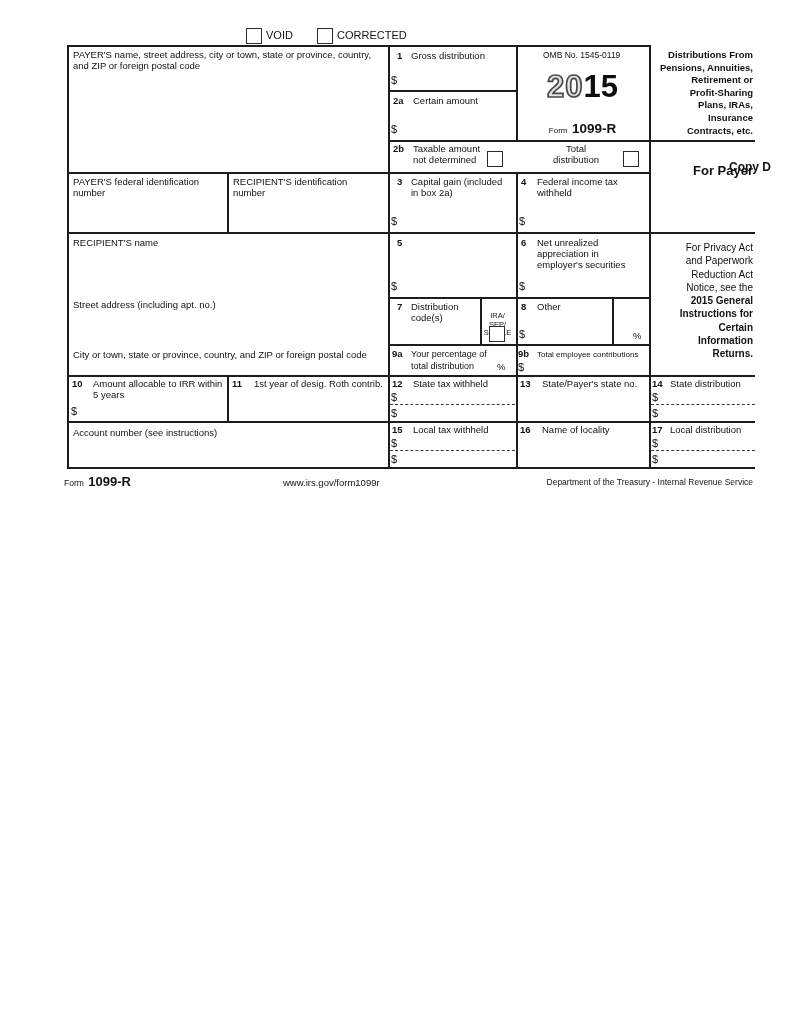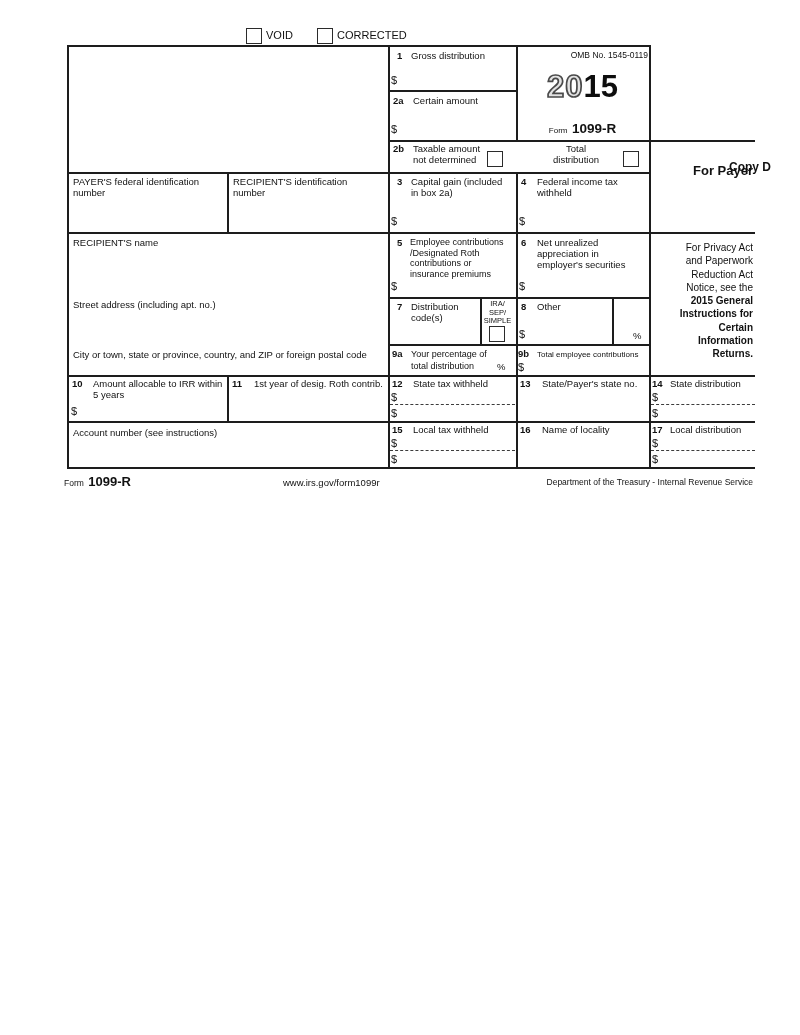--- a/index.html
+++ b/index.html
@@ -15,21 +15,21 @@
   .sm{font-size:8px;line-height:9px;}
   .xs{font-size:7.5px;line-height:8.5px;}
   .nowrap{white-space:nowrap;}
   .ctr{text-align:center;}
   .rt{text-align:right;}
   .b{font-weight:bold;}
   .blk span{display:block;}
   .cbx-lbl{position:absolute;font-size:11px;line-height:14px;}
   .title-blk{position:absolute;font-weight:bold;font-size:9.5px;line-height:12.6px;text-align:right;}
   .privacy-blk{position:absolute;font-size:10px;line-height:13.3px;text-align:right;}
-  .omb{position:absolute;font-size:8.5px;text-align:right;}
+  .omb{position:absolute;font-size:8.5px;text-align:left;padding-left:26px;}
   .year{position:absolute;text-align:center;font-size:31px;line-height:31px;font-weight:bold;}
   .year-outline{color:#e3e3e3;-webkit-text-stroke:1.7px #4a4a4a;letter-spacing:1px;}
   .year-bold{color:#0d0d0d;}
   .formline{position:absolute;text-align:center;}
   .formline .w{font-size:8px;}
   .formline .n{font-size:13.5px;font-weight:bold;}
   .copy{position:absolute;font-weight:bold;text-align:right;}
 </style>
 </head>
 <body>
@@ -60,20 +60,21 @@
   <div class="vline" style="left:516px;top:172px;height:295px;"></div>
   <div class="vline" style="left:649px;top:45px;height:422px;"></div>
   <div class="vline" style="left:480px;top:297px;height:47px;"></div>
   <div class="vline" style="left:612px;top:297px;height:47px;"></div>
 
   <div class="dashline" style="left:390px;top:404px;width:125px;"></div>
   <div class="dashline" style="left:651px;top:404px;width:104px;"></div>
   <div class="dashline" style="left:390px;top:450px;width:125px;"></div>
   <div class="dashline" style="left:651px;top:450px;width:104px;"></div>
 
+  <div class="t" style="left:73px;top:49px;width:308px;">PAYER'S name, street address, city or town, state or province, country, and ZIP or foreign postal code</div>
   <div class="t" style="left:73px;top:176px;width:148px;">PAYER'S federal identification number</div>
   <div class="t" style="left:233px;top:176px;width:148px;">RECIPIENT'S identification number</div>
   <div class="t" style="left:73px;top:237px;">RECIPIENT'S name</div>
   <div class="t" style="left:73px;top:299px;">Street address (including apt. no.)</div>
   <div class="t nowrap" style="left:73px;top:349px;">City or town, state or province, country, and ZIP or foreign postal code</div>
   <div class="t" style="left:73px;top:427px;">Account number (see instructions)</div>
 
   <span class="num" style="left:397px;top:50px;">1</span>
   <div class="t" style="left:411px;top:50px;width:100px;">Gross distribution</div>
   <span class="cur" style="left:391px;top:74px;">$</span>
@@ -85,42 +86,50 @@
   <div class="omb" style="left:517px;top:50px;width:131px;">OMB No. 1545-0119</div>
   <div class="year" style="left:517px;top:71px;width:131px;"><span class="year-outline">20</span><span class="year-bold">15</span></div>
   <div class="formline" style="left:517px;top:119px;width:131px;"><span class="w">Form</span> <span class="n">1099-R</span></div>
 
   <span class="num" style="left:393px;top:143px;">2b</span>
   <div class="t" style="left:413px;top:143px;width:74px;">Taxable amount not determined</div>
   <span class="checkbox" style="left:487px;top:151px;"></span>
   <div class="t ctr" style="left:543px;top:143px;width:66px;">Total distribution</div>
   <span class="checkbox" style="left:623px;top:151px;"></span>
 
+  <div class="title-blk blk" style="left:656px;top:49px;width:97px;">
+    <span>Distributions From</span>
+    <span>Pensions, Annuities,</span>
+    <span>Retirement or</span>
+    <span>Profit-Sharing</span>
+    <span>Plans, IRAs,</span>
+    <span>Insurance</span>
+    <span>Contracts, etc.</span>
+  </div>
   <div class="copy" style="left:676px;top:145px;width:95px;font-size:12px;margin-top:15px;">Copy D</div>
   <div class="copy" style="left:658px;top:163px;width:95px;font-size:13px;">For Payer</div>
 
   <span class="num" style="left:397px;top:176px;">3</span>
   <div class="t" style="left:411px;top:176px;width:101px;">Capital gain (included in box 2a)</div>
   <span class="cur" style="left:391px;top:215px;">$</span>
 
   <span class="num" style="left:521px;top:176px;">4</span>
   <div class="t" style="left:537px;top:176px;width:100px;">Federal income tax withheld</div>
   <span class="cur" style="left:519px;top:215px;">$</span>
 
   <span class="num" style="left:397px;top:237px;">5</span>
-  <div class="t" style="left:410px;top:237px;width:103px;font-size:9px;line-height:10.5px;">Employee contributions /Designated Roth contributions or insurance premiums</div>
   <span class="cur" style="left:391px;top:280px;">$</span>
 
   <span class="num" style="left:521px;top:237px;">6</span>
   <div class="t" style="left:537px;top:237px;width:106px;">Net unrealized appreciation in employer's securities</div>
   <span class="cur" style="left:519px;top:280px;">$</span>
 
   <span class="num" style="left:397px;top:301px;">7</span>
   <div class="t" style="left:411px;top:301px;width:62px;">Distribution code(s)</div>
-  <div class="t xs ctr blk" style="left:481px;top:300px;width:33px;">
+  <div class="t xs ctr blk" style="left:481px;top:312px;width:33px;">
     <span>IRA/</span>
     <span>SEP/</span>
     <span>SIMPLE</span>
   </div>
   <span class="checkbox" style="left:489px;top:326px;"></span>
 
   <span class="num" style="left:521px;top:301px;">8</span>
   <div class="t" style="left:537px;top:301px;width:70px;">Other</div>
   <span class="cur" style="left:519px;top:328px;">$</span>
   <span class="t" style="left:633px;top:330px;">%</span>

